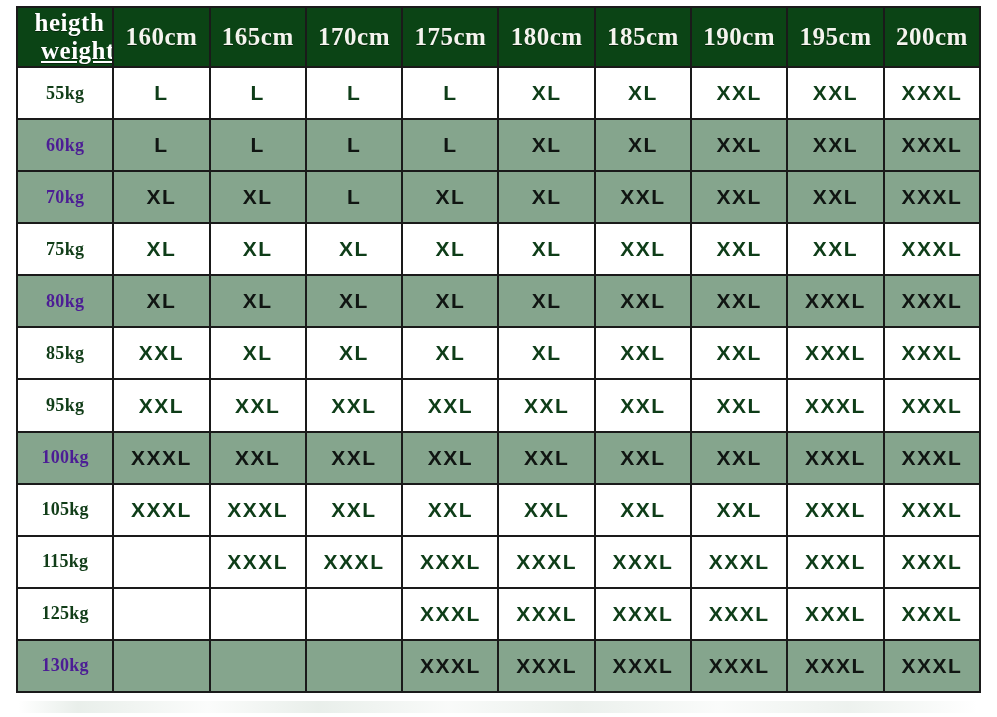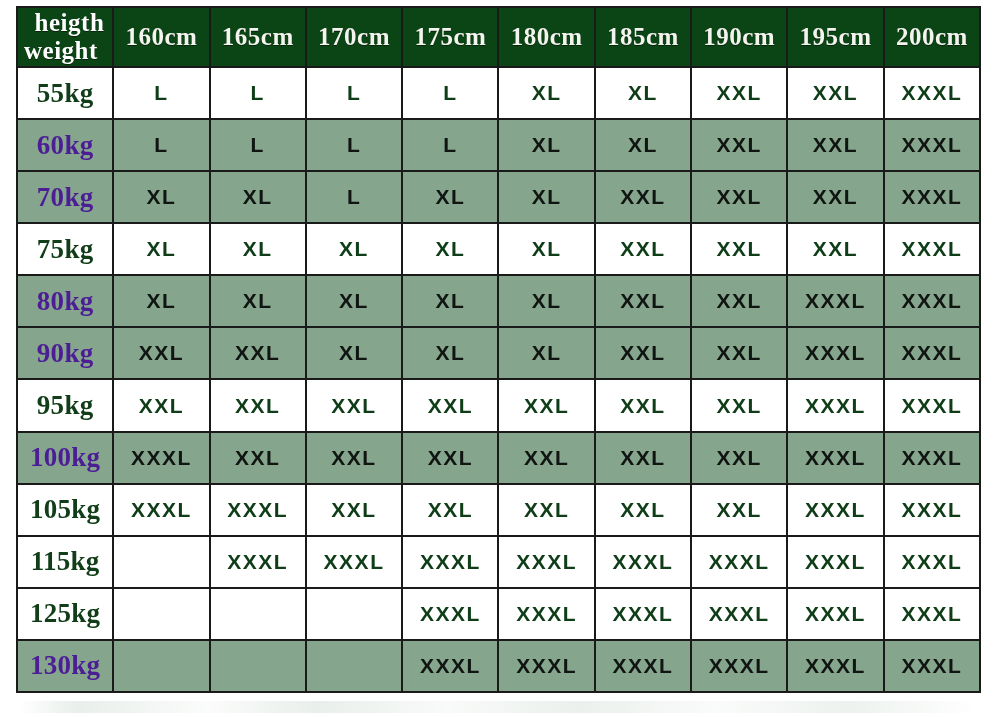--- a/index.html
+++ b/index.html
@@ -65,39 +65,40 @@
     top: 2px;
     right: 8px;
     font-size: 25px;
     line-height: 1.05;
     font-weight: bold;
     color: #ffffff;
   }
   th.corner-cell .hdr-weight {
     position: absolute;
     bottom: 2px;
-    left: 6px;
+    left: 23px;
     font-size: 25px;
     line-height: 1.05;
     font-weight: bold;
     color: #ffffff;
+    text-decoration: underline;
   }
 
   
   tbody tr.row-white td { background: #ffffff; }
   tbody tr.row-sage  td { background: #85a58d; }
 
   tbody td {
     height: 40px;
     font-size: 22px;
   }
   td.weight-cell {
     font-family: "Liberation Serif", "DejaVu Serif", serif;
     font-weight: bold;
-    font-size: 27px;
+    font-size: 18px;
     color: #113d18;
     letter-spacing: 0.3px;
   }
   tbody tr.row-sage td.weight-cell { color: #4c1d95; }
 
   td.size-cell {
     font-family: "Liberation Sans", "DejaVu Sans", sans-serif;
     font-weight: bold;
     font-size: 21px;
     letter-spacing: 1.5px;
@@ -207,24 +208,24 @@
           <td class="size-cell">XL</td>
           <td class="size-cell">XL</td>
           <td class="size-cell">XL</td>
           <td class="size-cell">XL</td>
           <td class="size-cell">XL</td>
           <td class="size-cell">XXL</td>
           <td class="size-cell">XXL</td>
           <td class="size-cell">XXXL</td>
           <td class="size-cell">XXXL</td>
         </tr>
-        <tr class="row-sage">
-          <td class="weight-cell">90kg</td>
-          <td class="size-cell">XXL</td>
-          <td class="size-cell">XXL</td>
+        <tr class="row-white">
+          <td class="weight-cell">85kg</td>
+          <td class="size-cell">XXL</td>
+          <td class="size-cell">XL</td>
           <td class="size-cell">XL</td>
           <td class="size-cell">XL</td>
           <td class="size-cell">XL</td>
           <td class="size-cell">XXL</td>
           <td class="size-cell">XXL</td>
           <td class="size-cell">XXXL</td>
           <td class="size-cell">XXXL</td>
         </tr>
         <tr class="row-white">
           <td class="weight-cell">95kg</td>

